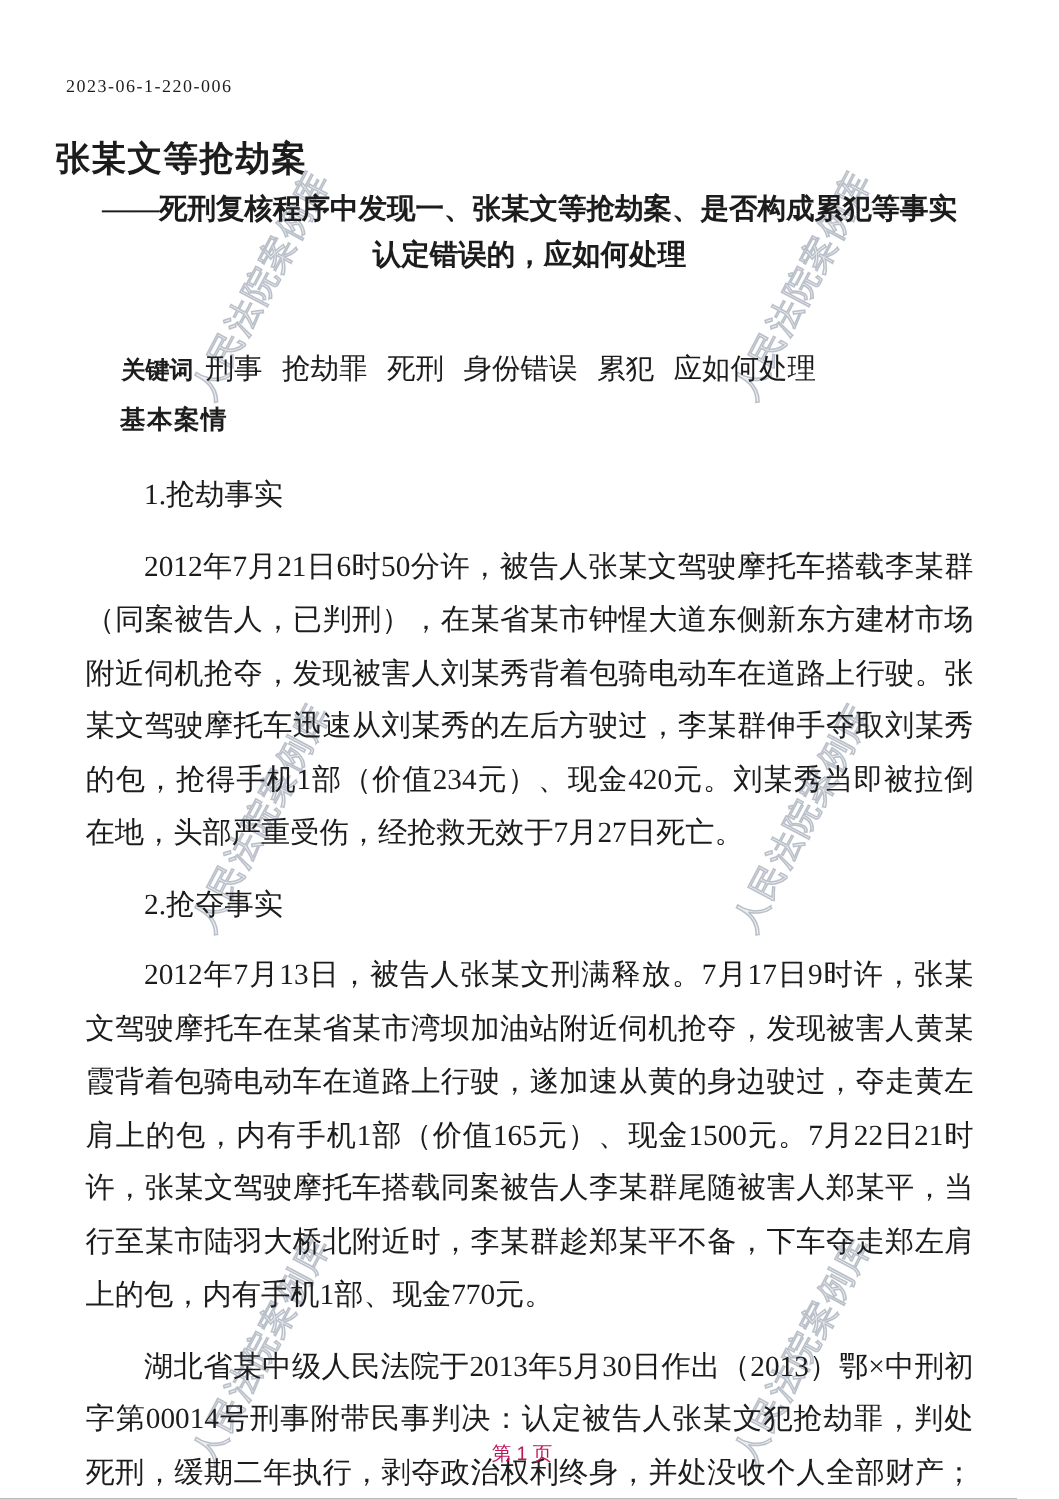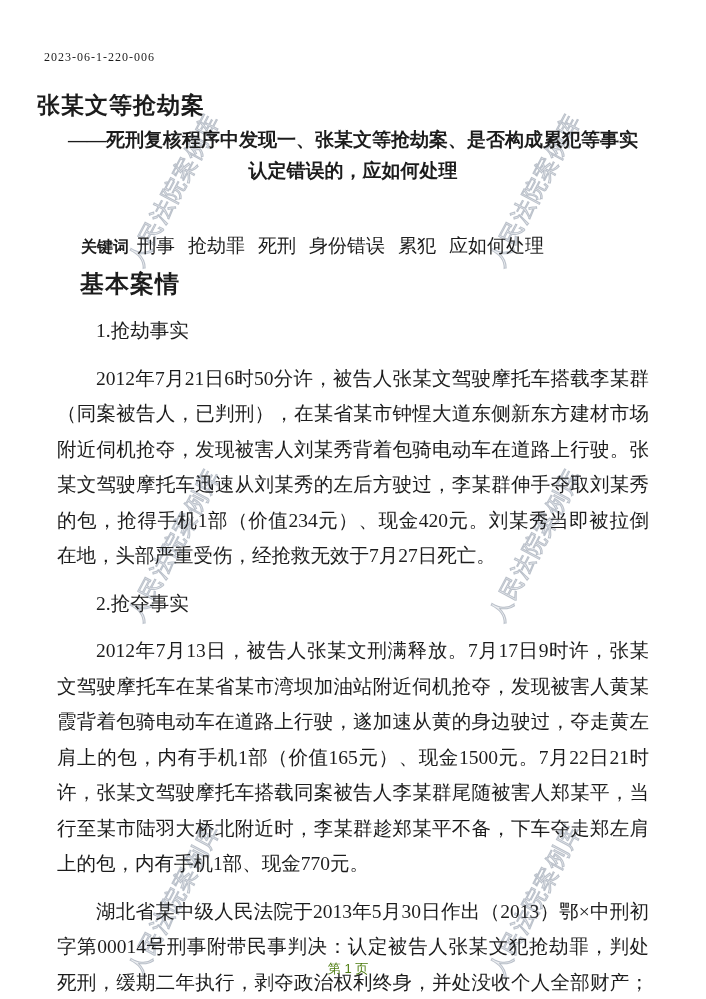--- a/index.html
+++ b/index.html
@@ -90,21 +90,21 @@
     margin-right: 8px;
   }
   .keyword-item { margin-right: 13px; }
 
   .section-heading {
     position: absolute;
     left: 80px;
     top: 268px;
     font-family: Liberation Serif, serif;
     font-weight: 700;
-    font-size: 24px;
+    font-size: 17px;
     letter-spacing: 1px;
   }
 
   .body-text {
     position: absolute;
     left: 45px;
     top: 301px;
     width: 616px;
     font-size: 19.5px;
     line-height: 35.5px;
@@ -119,21 +119,21 @@
   }
 
   .page-footer {
     position: absolute;
     left: 0;
     top: 960px;
     width: 696px;
     text-align: center;
     font-size: 13px;
     font-family: "Liberation Sans", sans-serif;
-    color: #4d7c0f;
+    color: #be185d;
   }
 </style>
 </head>
 <body>
 
 <div class="page">
 
   <div class="wm-layer">
     <div class="wm wm-a">人民法院案例库</div>
     <div class="wm wm-b">人民法院案例库</div>

